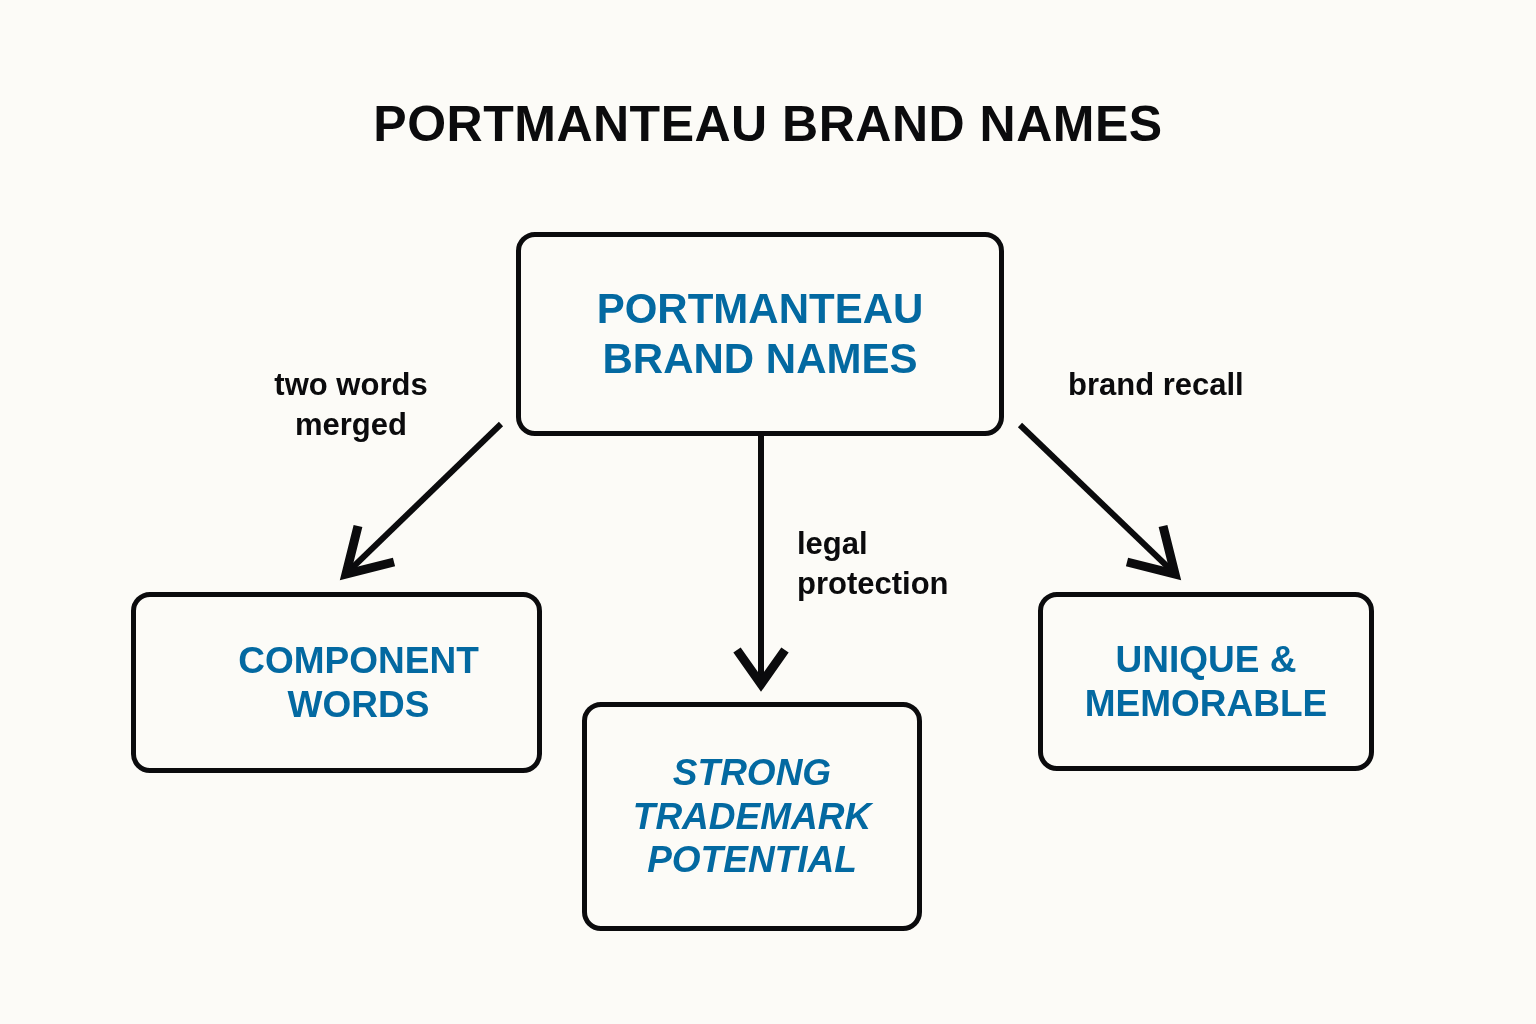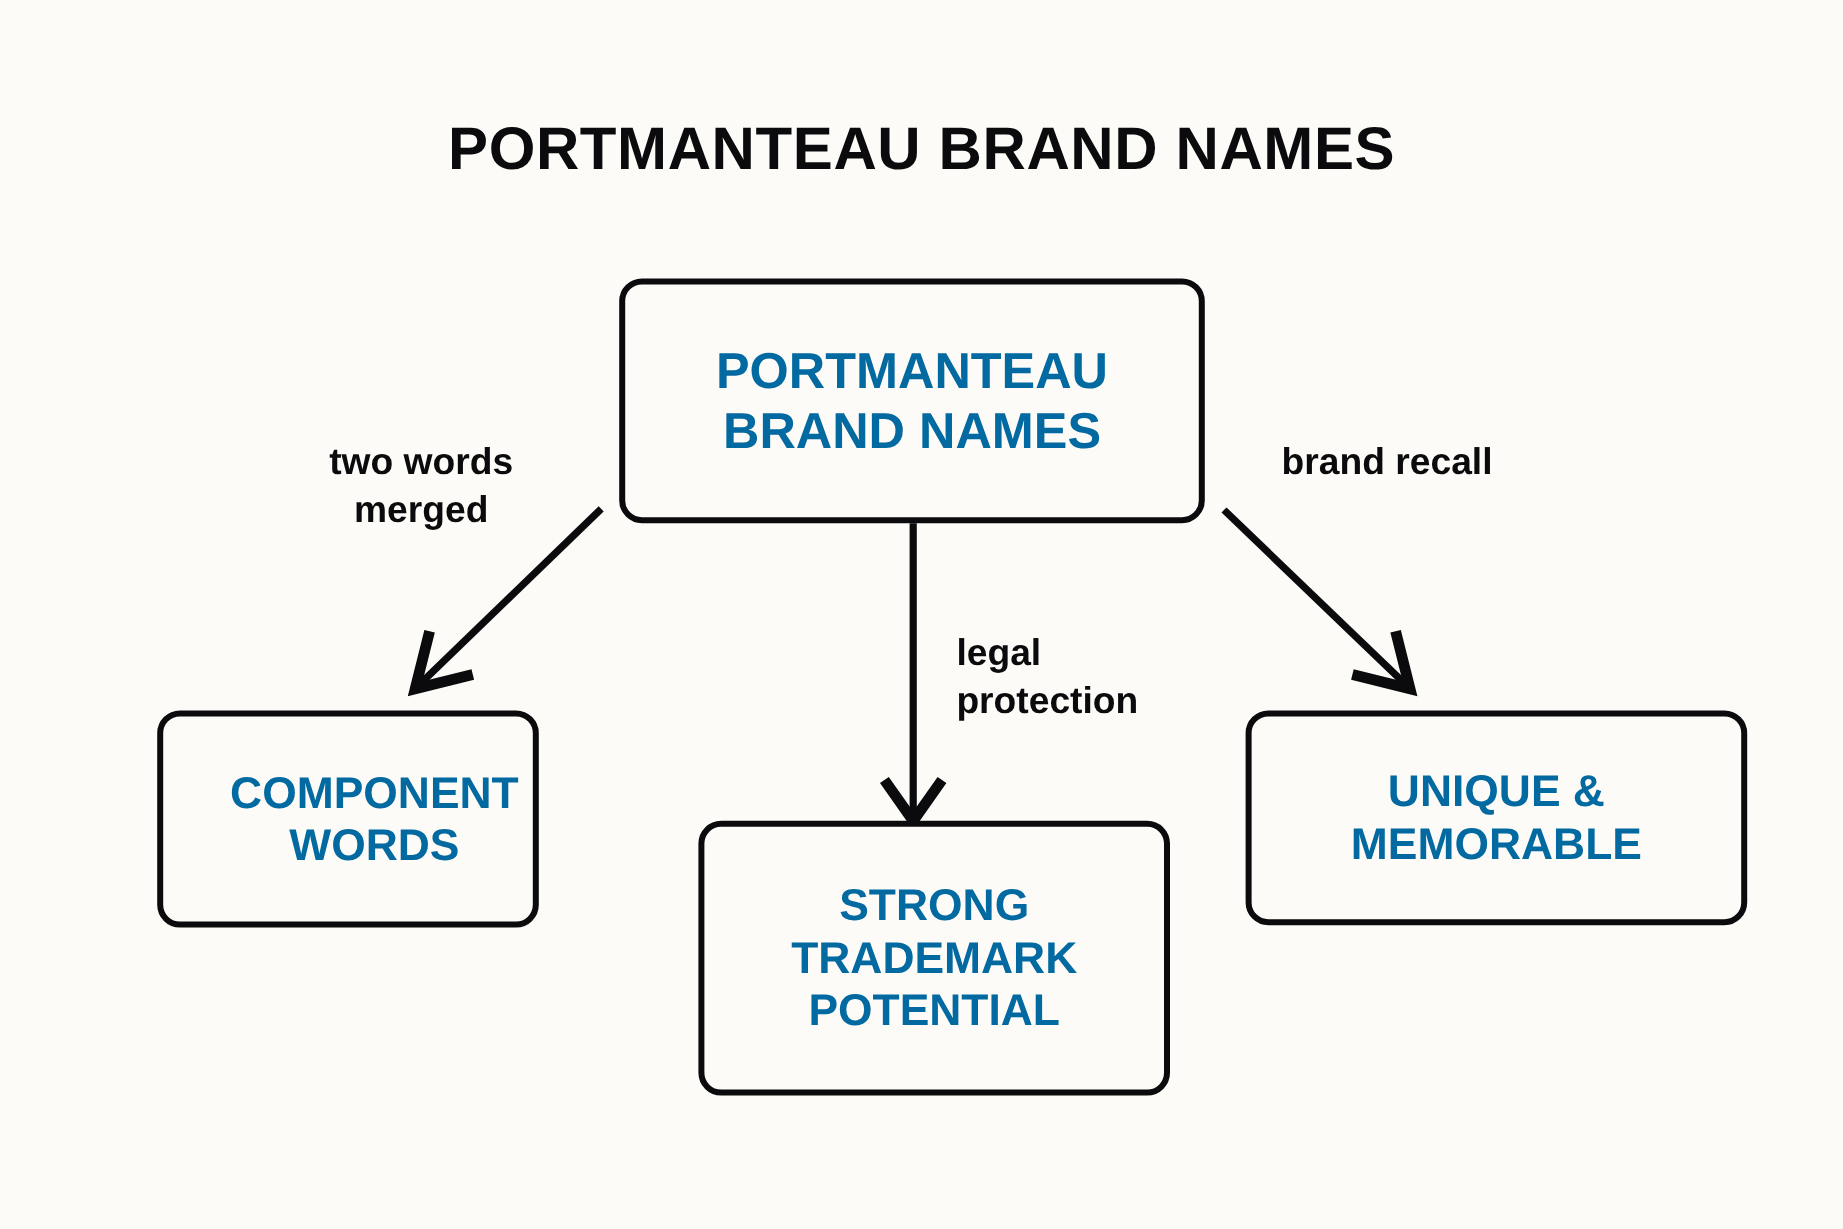--- a/index.html
+++ b/index.html
@@ -50,23 +50,23 @@
     align-items: center;
     justify-content: center;
     text-align: center;
     color: #0369a1;
     font-weight: bold;
     line-height: 1.18;
   }
   .node .node-label { display: block; padding: 0 8px; }
 
   #node-root   { left: 516px; top: 232px; width: 488px; height: 204px; font-size: 42px; }
-  #node-left   { left: 131px; top: 592px; width: 318px; height: 181px; font-size: 37px; padding-left: 44px; }
-  #node-center { left: 582px; top: 684px; width: 393px; height: 229px; font-size: 37px; }
-  #node-right  { left: 1038px; top: 592px; width: 418px; height: 179px; font-size: 37px; }
+  #node-left   { left: 131px; top: 592px; width: 411px; height: 181px; font-size: 37px; padding-left: 44px; }
+  #node-center { left: 582px; top: 702px; width: 340px; height: 229px; font-size: 37px; font-style: italic; }
+  #node-right  { left: 1038px; top: 592px; width: 336px; height: 179px; font-size: 37px; }
 
   .edge-label {
     position: absolute;
     color: #0B0B0D;
     font-size: 31px;
     font-weight: bold;
     line-height: 1.28;
     white-space: pre-line;
   }
   #edge-label-left   { left: 236px; top: 365px; width: 230px; text-align: center; }

